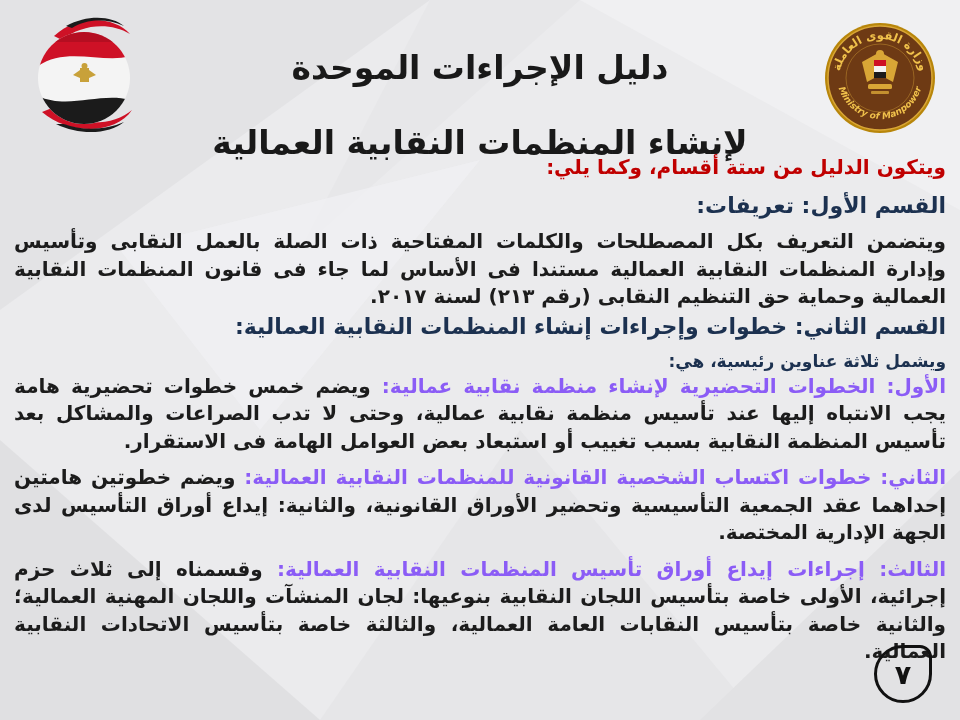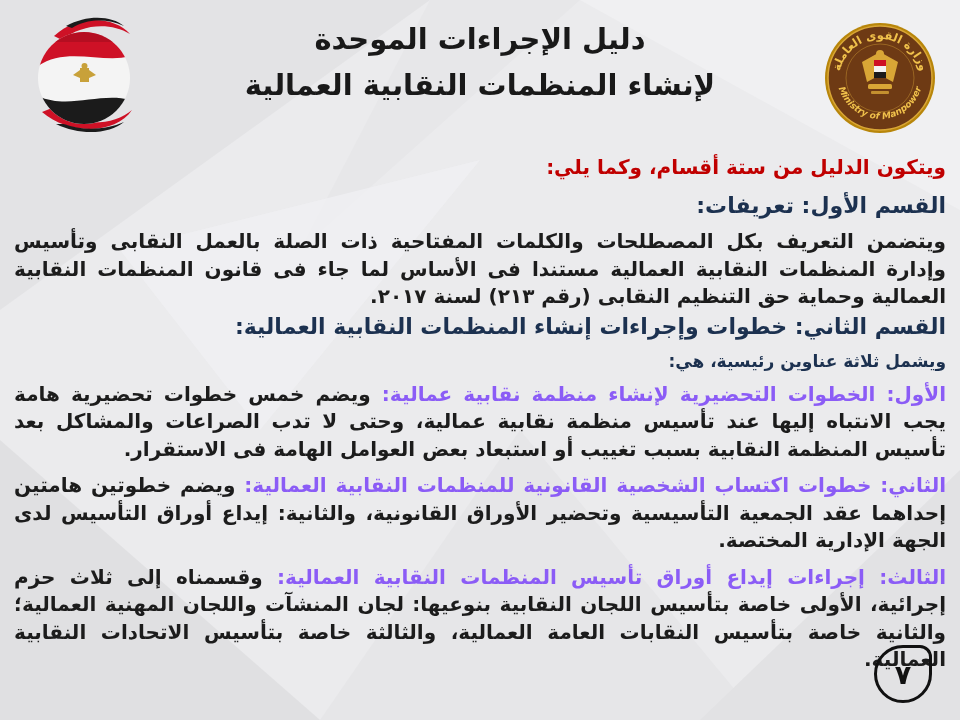--- a/index.html
+++ b/index.html
@@ -10,41 +10,41 @@
   }
   .bg-facets{position:absolute;inset:0;z-index:0;}
   .stage{position:absolute;inset:0;z-index:1;}
 
   
   .header{position:absolute;top:0;left:0;right:0;height:145px;}
   .title-wrap{
     position:absolute;top:16px;left:170px;right:170px;text-align:center;
     color:#191919;font-weight:bold;
   }
-  .title-line{font-size:29px;line-height:46px;letter-spacing:0;}
+  .title-line{font-size:33px;line-height:46px;letter-spacing:0;margin-top:29px;}
   .logo-globe{position:absolute;top:12px;left:26px;width:118px;height:124px;}
   .logo-seal{position:absolute;top:22px;right:24px;width:112px;height:112px;}
 
   
   .content{
     position:absolute;top:152px;right:14px;left:14px;
     direction:rtl;text-align:justify;color:#1c1c1c;font-weight:bold;
   }
   .u{text-decoration-thickness:2px;text-underline-offset:5px;}
   .intro{
     color:#c00000;font-size:20px;line-height:30px;margin-bottom:8px;
     text-align:right;
   }
   .sec-heading{
     color:#1c3150;font-size:22px;line-height:32px;margin-bottom:6px;text-align:right;
   }
   .sec-heading.red-underline .u{text-decoration-color:#c00000;margin-left:17px;}
   .para{font-size:20px;line-height:27.5px;}
   .sub-heading{
-    color:#1c3150;font-size:17px;line-height:24px;margin-bottom:8px;text-align:right;
+    color:#1c3150;font-size:17px;line-height:24px;text-align:right;
   }
   .item{font-size:20px;line-height:27.5px;margin-bottom:9px;}
   .item .lead{color:#8b5cf6;}
   .item .lead.u{text-decoration-color:#c00000;}
 
   
   .page-badge{
     position:absolute;right:28px;bottom:17px;width:52px;height:52px;
     border:3.5px solid #111;border-radius:50% 12px 50% 50%;
     display:flex;align-items:center;justify-content:center;

